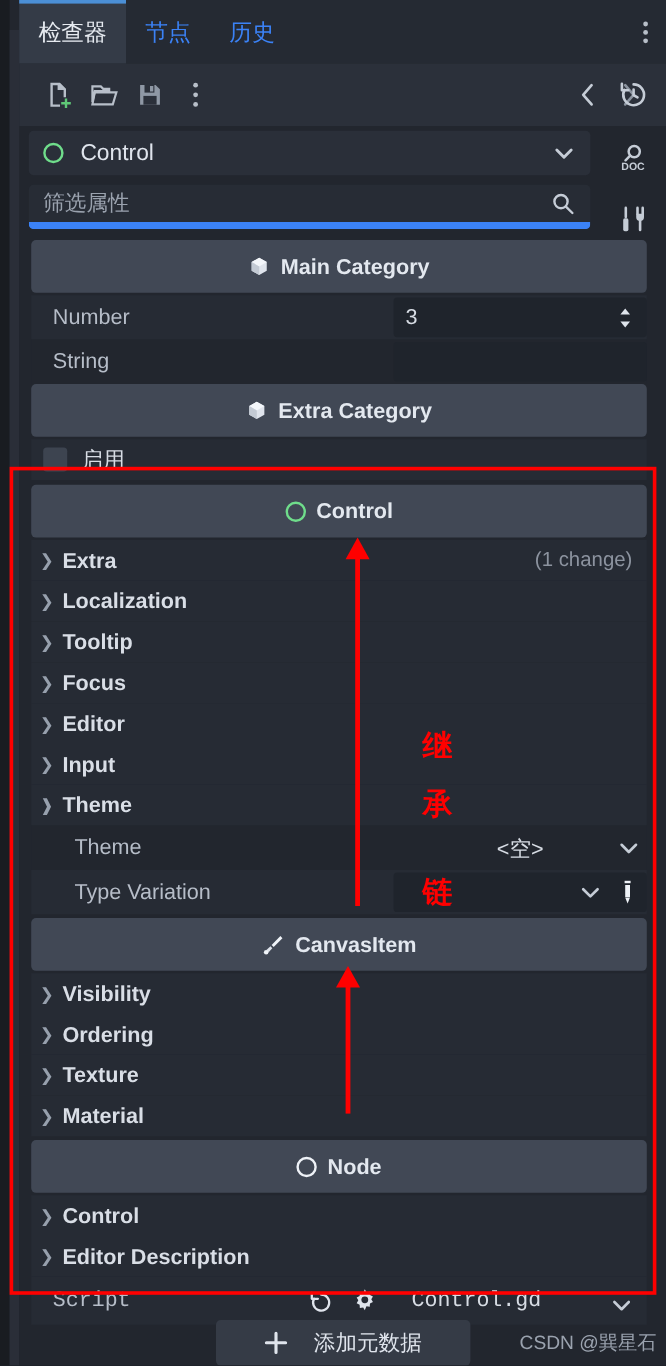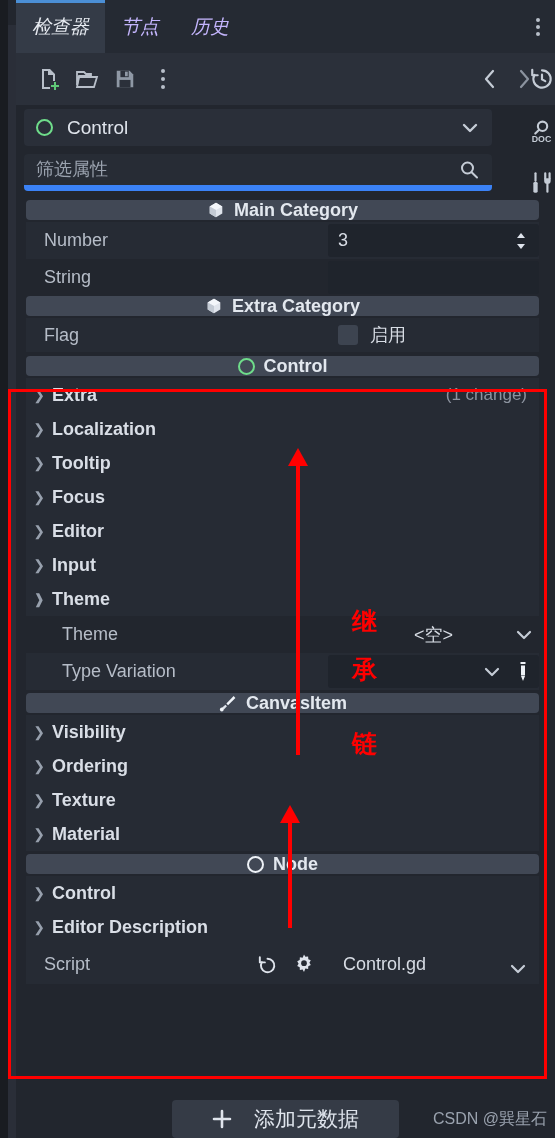--- a/index.html
+++ b/index.html
@@ -22,27 +22,27 @@
   }
   .gutter-inner {
     position: absolute; left: 8px; top: 25px; width: 8px; height: 1113px;
     background: #2a2e38;
   }
 
   
   .tabbar {
     position: absolute; left: 16px; top: 0; width: 539px; height: 53px;
     background: #252a33;
-    display: flex; align-items: stretch; font-style: italic;
+    display: flex; align-items: stretch;
   }
   .tab {
     display: flex; align-items: center; justify-content: center;
     padding: 0 16px;
     font-size: 19px;
-    color: #c4b5fd;
+    color: #3b82f6;
     position: relative;
     cursor: pointer;
   }
   .tab.active {
     background: #343b47;
     color: #e6eaf0;
   }
   .tab.active::before {
     content: ""; position: absolute; left: 0; right: 0; top: 0; height: 3px;
     background: #4b8fd6;
@@ -65,21 +65,21 @@
   .tb-spacer { flex: 1; }
   .chev-btn { width: 34px; height: 34px; display:flex; align-items:center; justify-content:center; cursor:pointer; }
   .kebab-v { display:flex; flex-direction:column; gap:4px; align-items:center; }
   .kebab-v i { width: 4px; height:4px; border-radius:50%; background:#b8bfc9; display:block; }
 
   
   .rail {
     position: absolute; left: 500px; top: 53px; width: 55px;
     display: flex; flex-direction: column; align-items: center;
   }
-  .rail-item { height: 52px; width: 55px; display:flex; align-items:center; justify-content:flex-end; cursor:pointer; }
+  .rail-item { height: 52px; width: 55px; display:flex; align-items:center; justify-content:center; cursor:pointer; }
 
   
   .selector {
     position: absolute; left: 24px; top: 109px; width: 468px; height: 37px;
     background: #2a2f39; border-radius: 4px;
     display:flex; align-items:center; padding: 0 12px;
     cursor: pointer;
   }
   .selector .label { color: #dfe4ec; font-size: 19px; margin-left: 14px; flex:1; }
   .green-ring {
@@ -102,21 +102,21 @@
   .filterbox input::placeholder { color: #9aa2ae; }
 
   
   .panel {
     position: absolute; left: 16px; top: 200px; width: 539px; height: 938px;
     background: #22262e;
   }
   .inner { position: absolute; left: 10px; top: 0; width: 513px; }
 
   .cat-row {
-    height: 20px; margin: 0 0 2px 0;
+    height: 44px; margin: 0 0 2px 0;
     background: #414855; border-radius: 4px;
     display:flex; align-items:center; justify-content:center; gap: 9px;
     color: #e3e8ef; font-size: 18px; font-weight: bold;
     cursor: pointer;
   }
   .prop-row {
     height: 37px; display:flex; align-items:stretch;
     background: #262b34;
     gap: 21px;
   }
@@ -137,37 +137,38 @@
     height: 34px; display:flex; align-items:center;
     color: #d9dee6; font-size: 18px; font-weight: bold;
     background: #262b34; cursor: pointer;
   }
   .group-row .arrow { width: 26px; text-align:center; color:#97a0ad; font-size: 14px; font-weight: normal;}
   .group-row .chg { margin-left:auto; padding-right: 12px; color:#8c939f; font-weight: normal; font-size: 17px;}
 
   .script-row {
     height: 40px; display:flex; align-items:center;
     background: #262b34;
+    font-family: Liberation Mono, monospace;
   }
   .script-row .sname { flex: 0 0 230px; padding-left: 18px; color:#b6bdc8; font-size: 18px; }
   .script-row .sicons { display:flex; gap: 14px; align-items:center; }
   .script-row .sval {
     flex: 1; display:flex; align-items:flex-end; justify-content:space-between;
     padding-left: 28px; padding-right: 12px; color:#d7dce4; font-size: 18px;
   }
 
   .addmeta-wrap {
     position: absolute; left: 0; top: 900px; width: 539px;
     display:flex; justify-content:center;
   }
   .addmeta {
     background: #353b46; border-radius: 4px;
     height: 38px; padding: 0 40px;
     display:flex; align-items:center; gap: 22px;
-    color: #dfe4ec; font-size: 21px; cursor: pointer;
+    color: #dfe4ec; font-size: 18px; cursor: pointer;
   }
 
   .checkbox-sq {
     width: 20px; height: 20px; border-radius: 3px; background: #3d4450;
   }
 
   
   .redbox {
     position: absolute; left: 8px; top: 389px;
     width: 539px; height: 690px;
@@ -344,21 +345,20 @@
           <svg width="18" height="18" viewBox="0 0 20 20">
             <path d="M10 2l7 4v8l-7 4-7-4V6z" fill="#dfe4ec"></path>
             <path d="M10 2l7 4-7 4-7-4z" fill="#f3f6fa"></path>
             <path d="M10 10v8l-7-4V6z" fill="#c3cad4"></path>
           </svg>
         </span>
         <span>Extra Category</span>
       </div>
 
       <div class="prop-row" style="height:34px">
-        <div class="prop-name">Flag</div>
         <div class="prop-val plain" style="justify-content:flex-start;gap:12px">
           <span class="checkbox-sq"></span>
           <span>启用</span>
         </div>
       </div>
 
       <div class="cat-row" style="margin-top:4px">
         <span class="green-ring"></span>
         <span>Control</span>
       </div>

